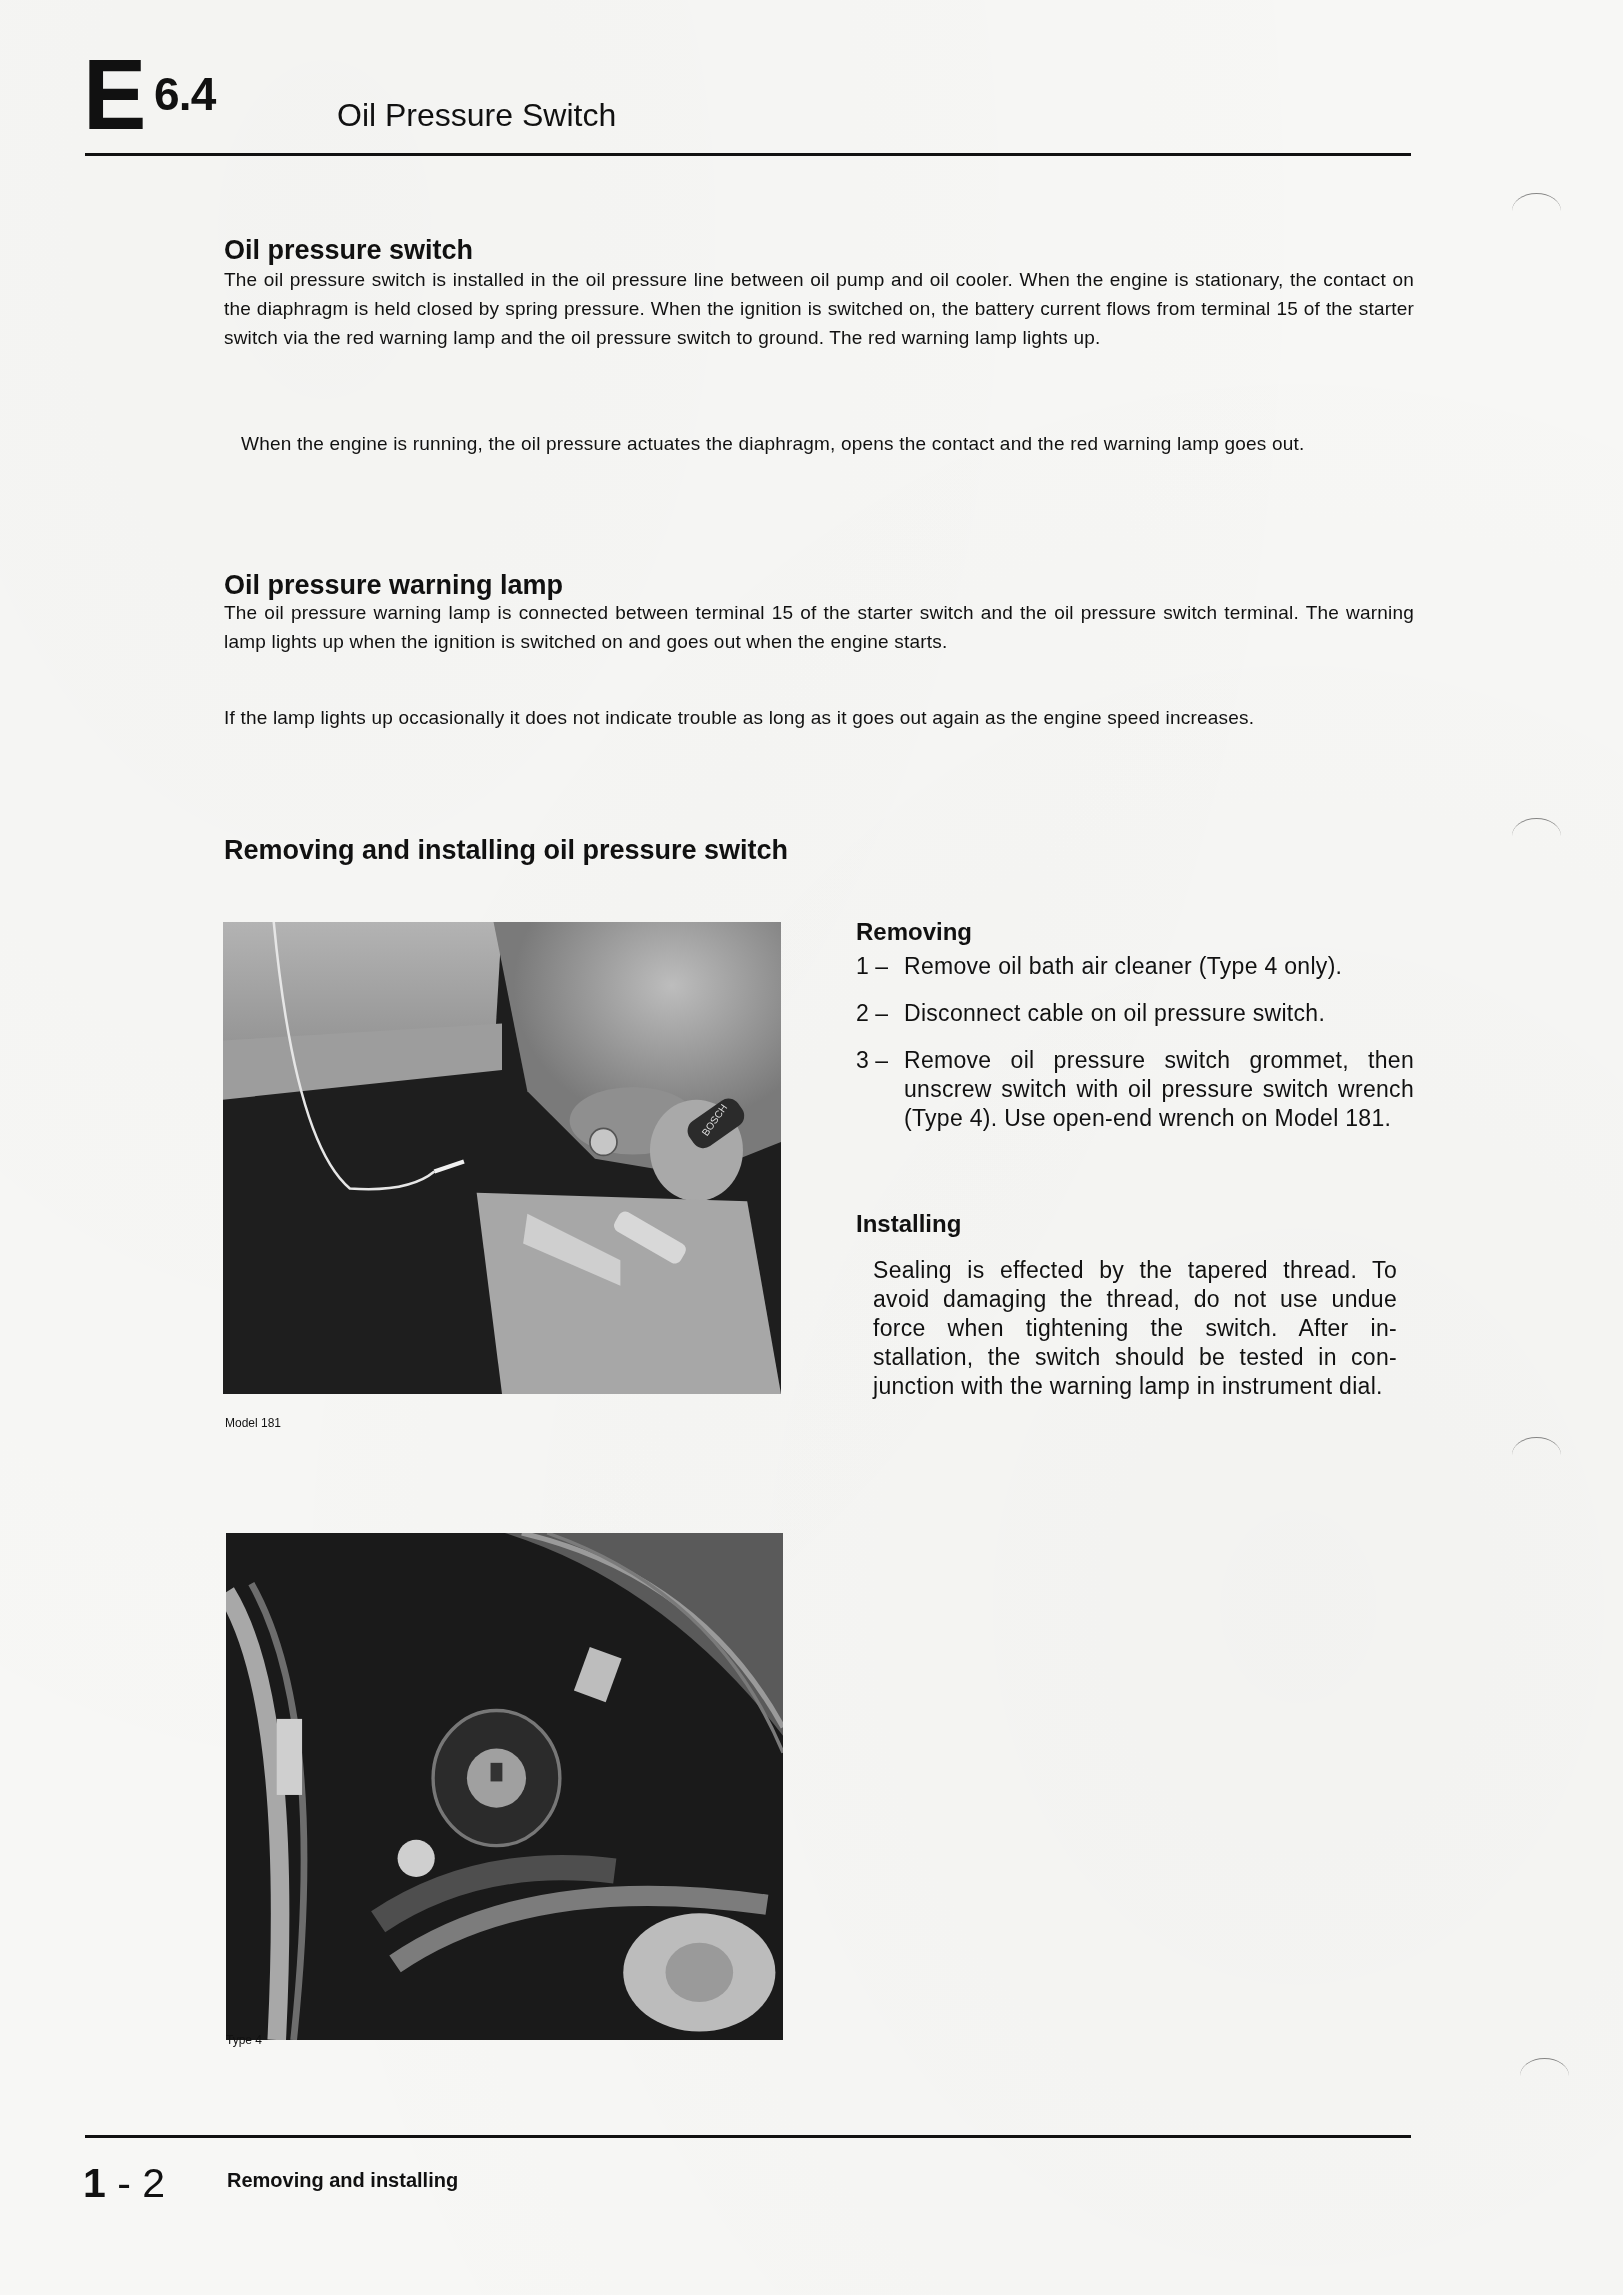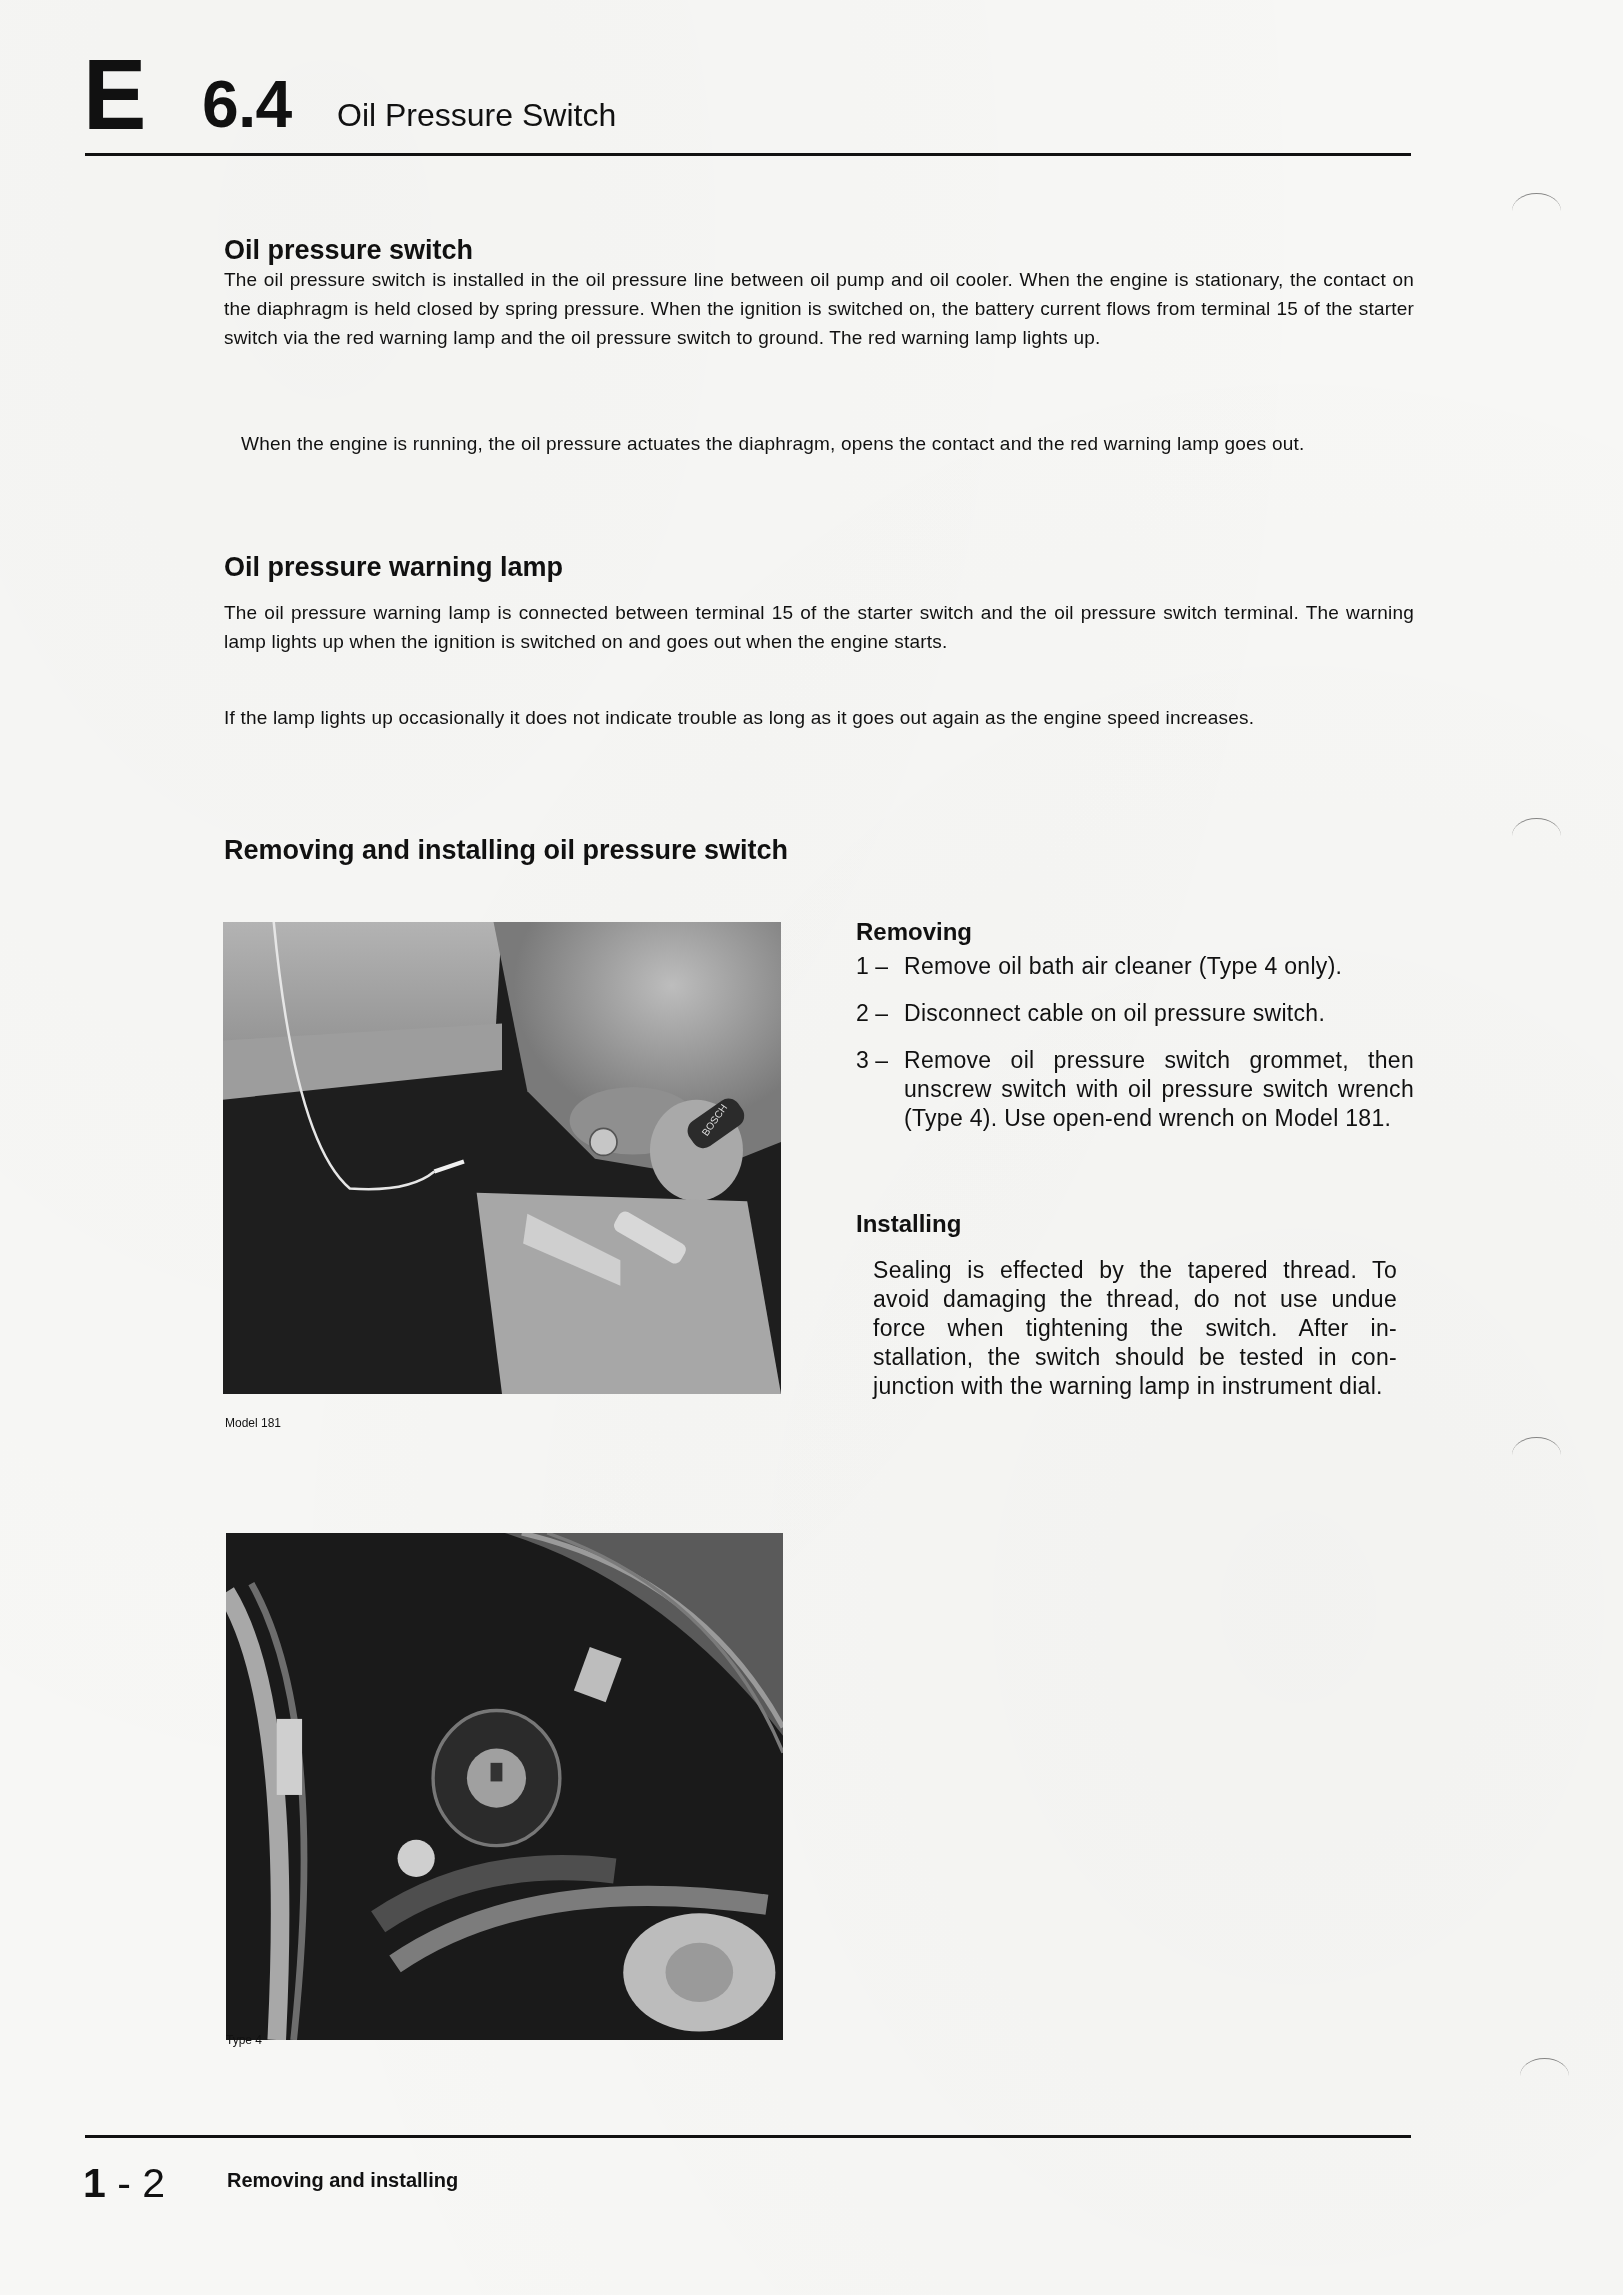--- a/index.html
+++ b/index.html
@@ -11,21 +11,21 @@
   }
   .page-tex {
     position: absolute; inset: 0;
     background:
       radial-gradient(ellipse at 20% 10%, rgba(0,0,0,0.015), transparent 60%),
       radial-gradient(ellipse at 80% 70%, rgba(0,0,0,0.02), transparent 60%);
   }
   .abs { position: absolute; }
   
   .hdr-e { left: 83px; top: 44px; font-size: 100px; font-weight: bold; line-height: 1; letter-spacing: -1.7px; transform: scaleX(0.95); transform-origin: left top; }
-  .hdr-num { left: 154px; top: 71px; font-size: 66px; font-weight: bold; line-height: 1; letter-spacing: -0.8px; margin-left: 48px; }
+  .hdr-num { left: 154px; top: 71px; font-size: 46px; font-weight: bold; line-height: 1; letter-spacing: -0.8px; }
   .hdr-title { left: 337px; top: 99px; font-size: 32px; line-height: 1; }
   .rule { left: 85px; width: 1326px; height: 3.4px; background: #111; }
   
   .h2 { left: 224px; font-size: 27px; font-weight: bold; line-height: 1; white-space: nowrap; }
   .body {
     left: 224px; width: 1190px; font-size: 19px; line-height: 29px;
     text-align: justify; letter-spacing: 0.2px;
   }
   .col-right { left: 856px; width: 558px; }
   .h3 { font-size: 24px; font-weight: bold; line-height: 1; }
@@ -57,21 +57,21 @@
 
 <div class="abs hdr-e">E</div>
 <div class="abs hdr-num">6.4</div>
 <div class="abs hdr-title">Oil Pressure Switch</div>
 <div class="abs rule" style="top:153px;"></div>
 
 <div class="abs h2" style="top:237px;">Oil pressure switch</div>
 <p class="abs body" style="top:265px; margin:0;">The oil pressure switch is installed in the oil pressure line between oil pump and oil cooler. When the engine is stationary, the contact on the diaphragm is held closed by spring pressure. When the ignition is switched on, the battery current flows from terminal 15 of the starter switch via the red warning lamp and the oil pressure switch to ground. The red warning lamp lights up.</p>
 <p class="abs body" style="top:412px; margin:17px;">When the engine is running, the oil pressure actuates the diaphragm, opens the contact and the red warning lamp goes out.</p>
 
-<div class="abs h2" style="top:554px;">Oil pressure warning lamp</div>
+<div class="abs h2" style="top:572px;">Oil pressure warning lamp</div>
 <p class="abs body" style="top:598px; margin:0;">The oil pressure warning lamp is connected between terminal 15 of the starter switch and the oil pressure switch terminal. The warning lamp lights up when the ignition is switched on and goes out when the engine starts.</p>
 <p class="abs body" style="top:703px; margin:0;">If the lamp lights up occasionally it does not indicate trouble as long as it goes out again as the engine speed  increases.</p>
 
 <div class="abs h2" style="top:837px;">Removing and installing oil pressure switch</div>
 
 <div class="abs photo" style="left:223px; top:922px; width:558px; height:472px;">
   <svg viewBox="0 0 660 558" preserveAspectRatio="none">
     <defs>
       <radialGradient id="g1" cx="0.62" cy="0.25" r="0.55">
         <stop offset="0" stop-color="#bdbdbd"></stop>

